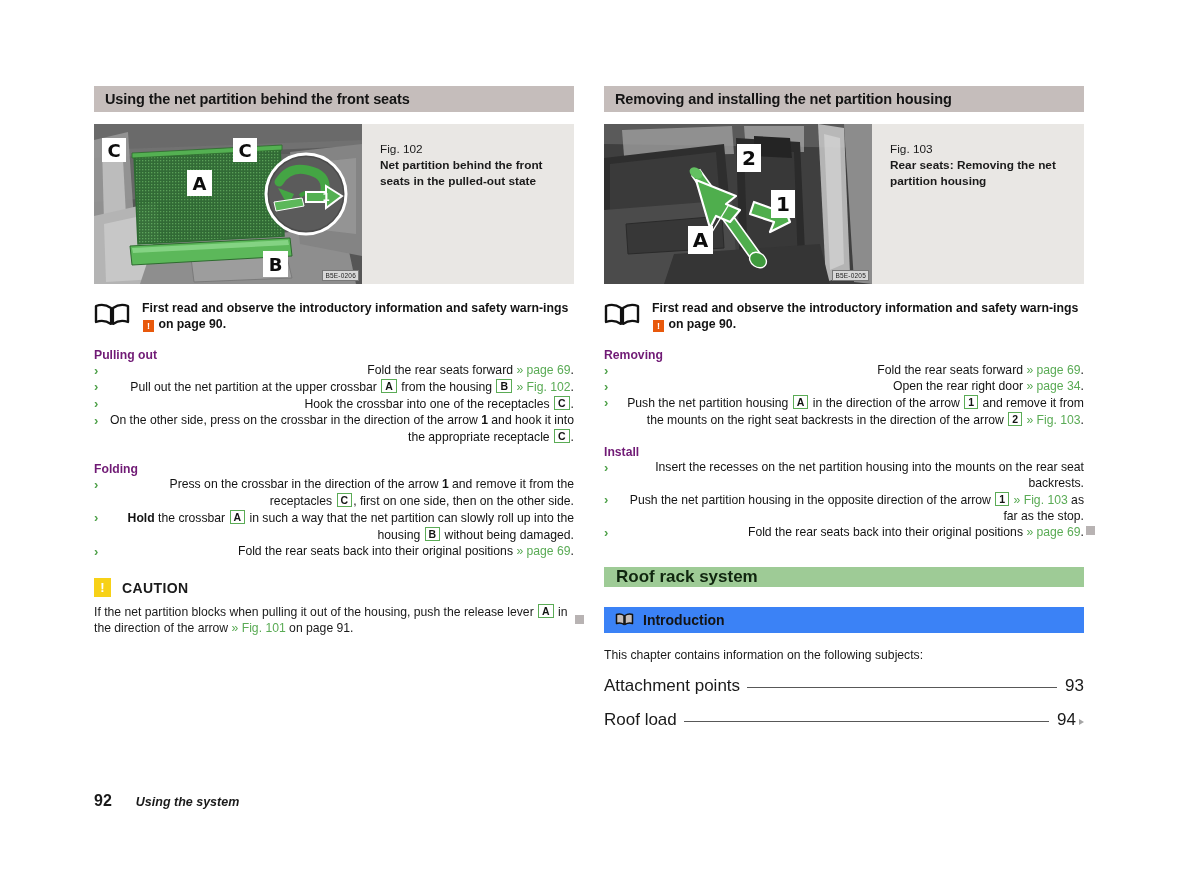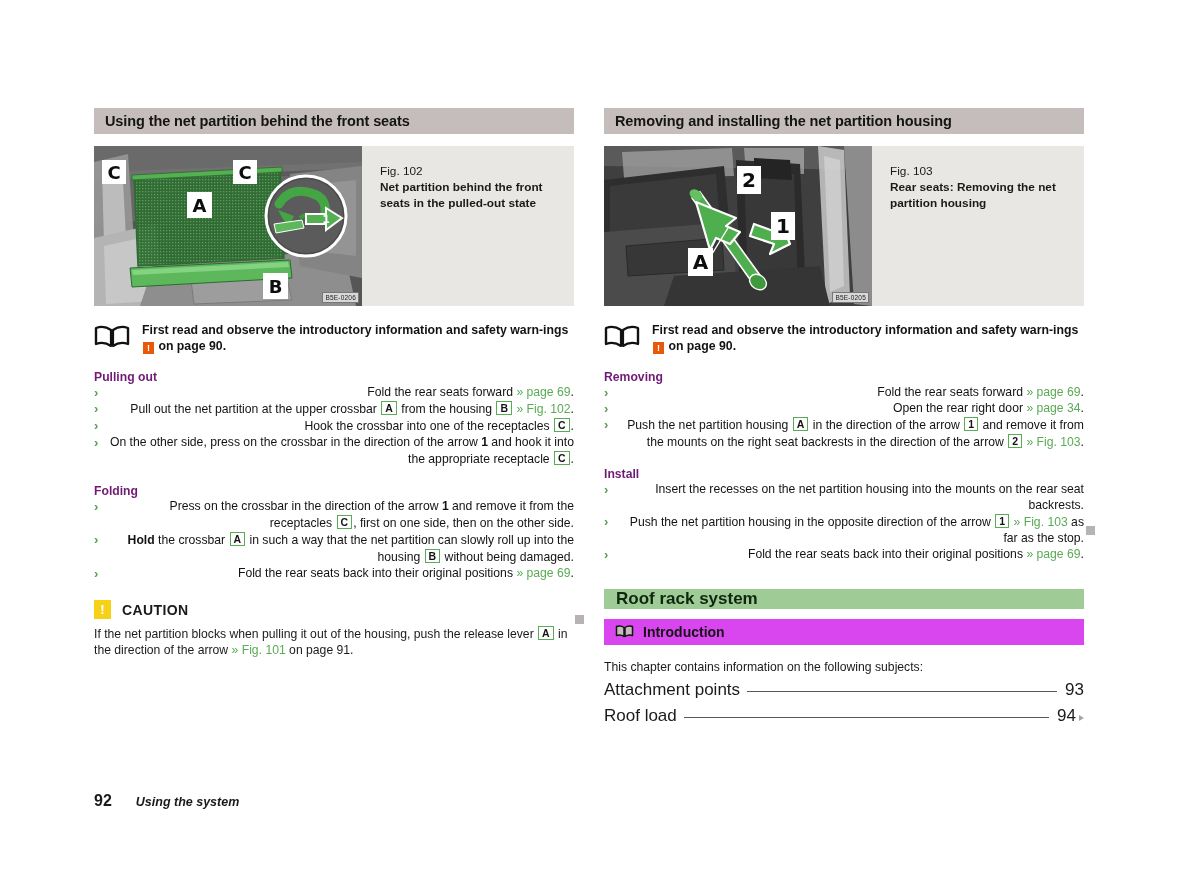--- a/index.html
+++ b/index.html
@@ -8,21 +8,21 @@
     width:1200px; height:876px;
     background:#ffffff;
     font-family:"Liberation Sans", sans-serif;
     color:#1a1a1a;
     position:relative;
     overflow:hidden;
   }
   .page { position:absolute; inset:0; }
 
   
-  .col { position:absolute; top:108px; width:480px; }
+  .col { position:absolute; top:86px; width:480px; }
   .col-left  { left:94px; }
   .col-right { left:604px; }
 
   
   .sec-bar {
     background:#c5bdbb;
     height:26px;
     display:flex; align-items:center;
     padding:0 0 0 11px;
     font-size:14.5px;
@@ -135,36 +135,36 @@
   
   .chapter-bar {
     background:#9ecb96;
     height:20px;
     display:flex; align-items:center;
     padding-left:12px;
     font-size:17px; font-weight:bold; color:#10260f;
     margin-top:26px;
   }
   .sub-bar {
-    background:#d946ef; height:26px;
+    background:#3b82f6; height:26px;
     display:flex; align-items:center; gap:9px;
     padding-left:11px;
     font-size:14px; font-weight:bold; color:#141414;
-    margin-top:10px;
+    margin-top:20px;
   }
 
   .toc-intro { font-size:12.2px; margin-top:15px; }
   .toc-row {
     display:flex; align-items:baseline;
     font-size:17px; margin-top:6px;
     position:relative;
   }
   .toc-label { white-space:nowrap; padding-right:7px; }
   .toc-dots { flex:1; border-bottom:1px solid #585858; transform:translateY(-3px); }
-  .toc-page { padding-left:8px; white-space:nowrap; }
+  .toc-page { padding-left:8px; white-space:nowrap;margin-top:8px; }
   .toc-arrow {
     display:inline-block; width:0;height:0;
     border-left:5px solid #a5a5a5;
     border-top:3.5px solid transparent;
     border-bottom:3.5px solid transparent;
     margin-left:3px; vertical-align:1px;
   }
 
   
   .endmark {

